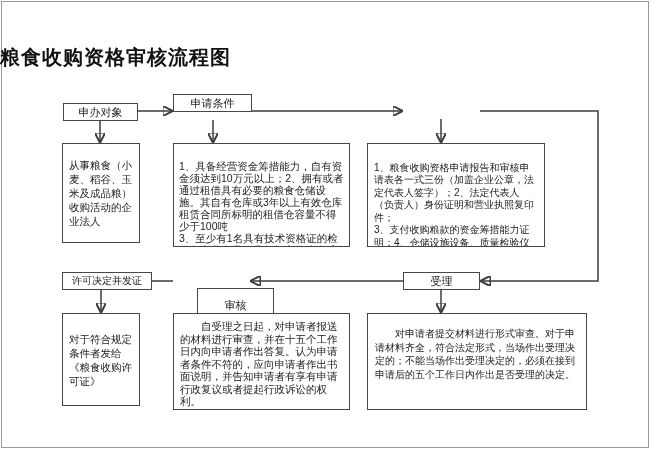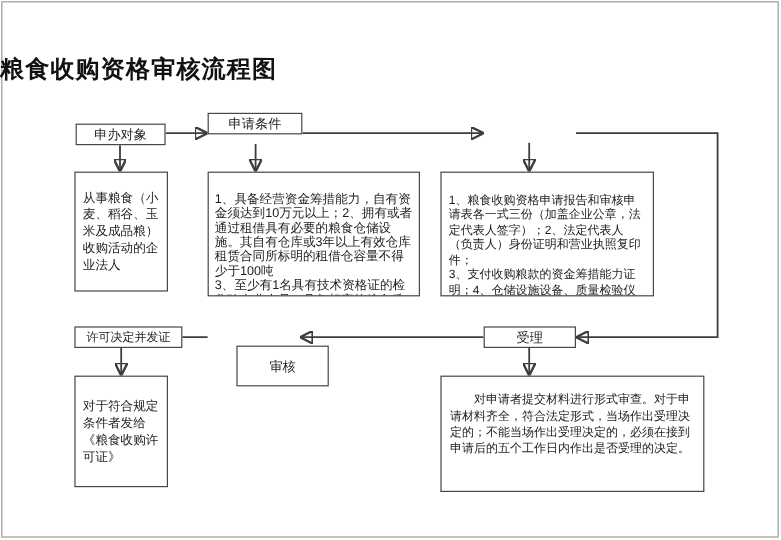--- a/index.html
+++ b/index.html
@@ -160,18 +160,21 @@
   <div class="dbox" id="materials-detail">
     <span class="txt">1、粮食收购资格申请报告和审核申请表各一式三份（加盖企业公章，法定代表人签字）；2、法定代表人（负责人）身份证明和营业执照复印件；
 3、支付收购粮款的资金筹措能力证明；4、仓储设施设备、质量检验仪器、计量器具等证明材料；
 5、仓储保管、质量检验人员证明材料。</span>
   </div>
 
   <div class="dbox vcenter" id="license-detail">
     <span class="txt">对于符合规定条件者发给《粮食收购许可证》</span>
   </div>
 
+  <div class="dbox" id="review-detail">
+    <span class="txt">自受理之日起，对申请者报送的材料进行审查，并在十五个工作日内向申请者作出答复。认为申请者条件不符的，应向申请者作出书面说明，并告知申请者有享有申请行政复议或者提起行政诉讼的权利。</span>
+  </div>
 
   <div class="dbox" id="acceptance-detail">
     <span class="txt">对申请者提交材料进行形式审查。对于申请材料齐全，符合法定形式，当场作出受理决定的；不能当场作出受理决定的，必须在接到申请后的五个工作日内作出是否受理的决定。</span>
   </div>
 
 </div>
 
 </body></html>

